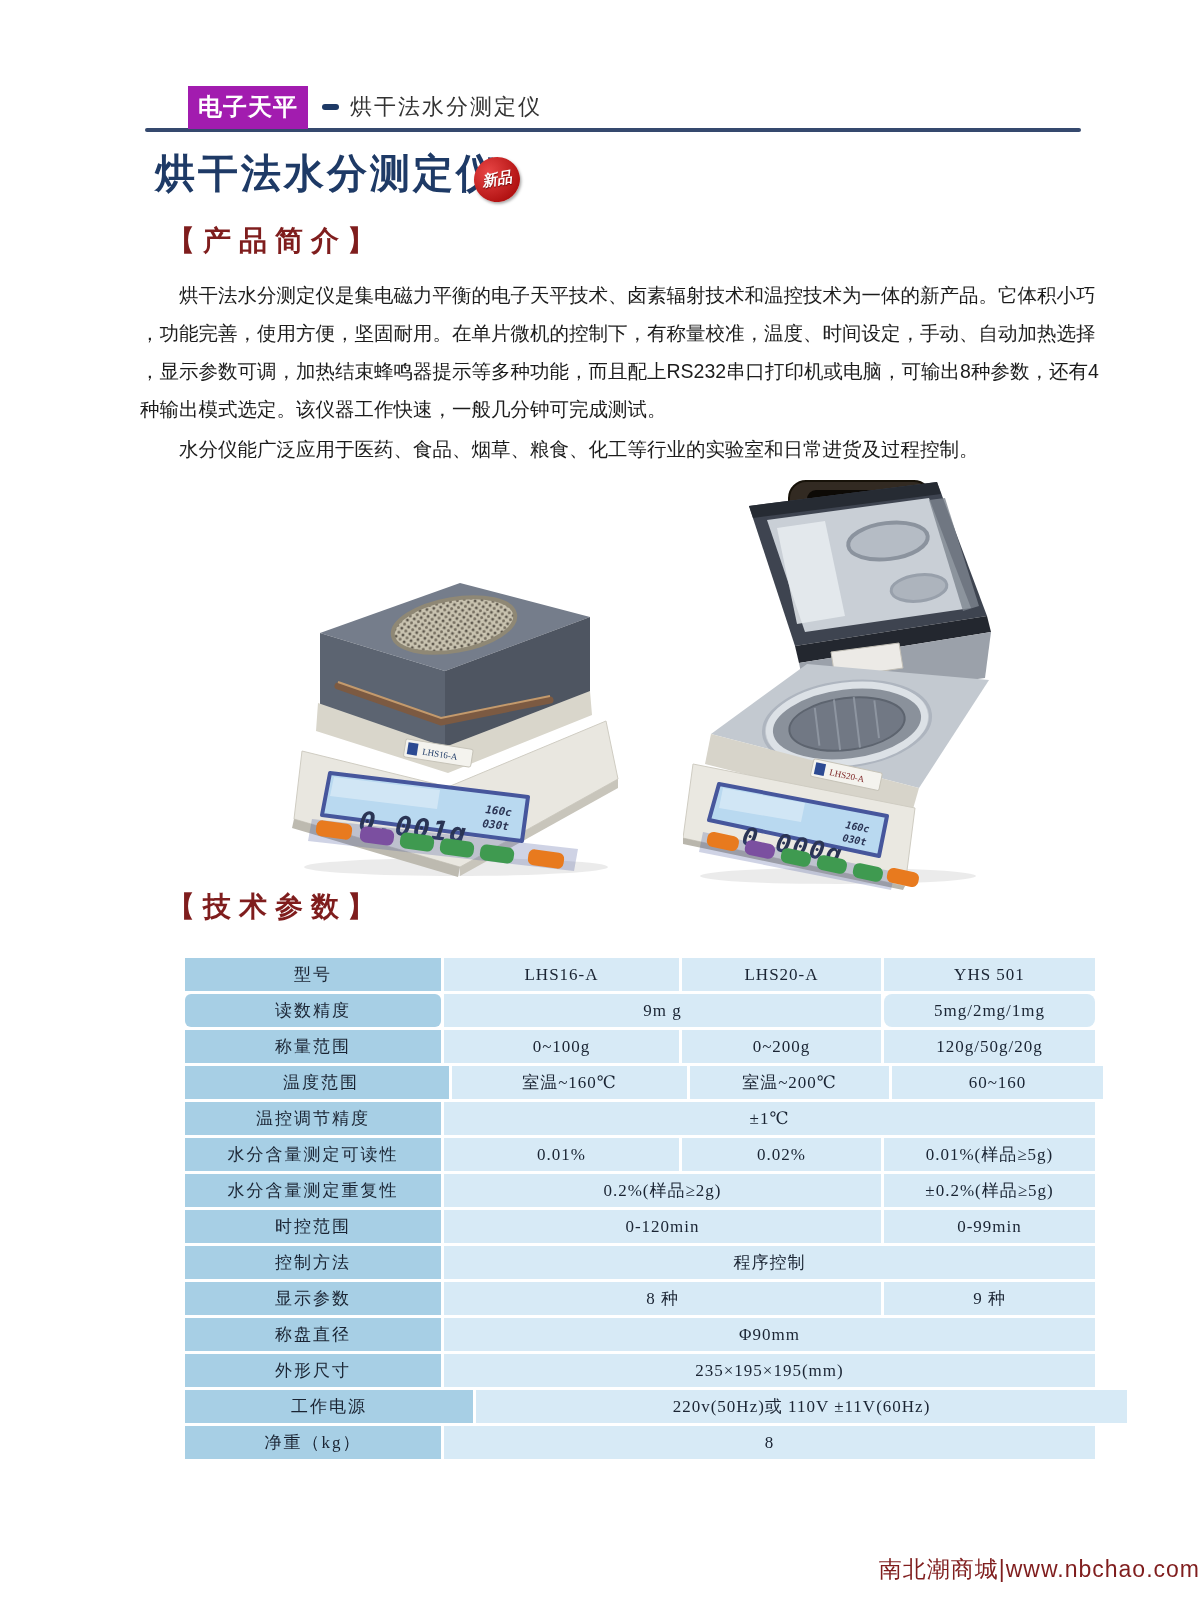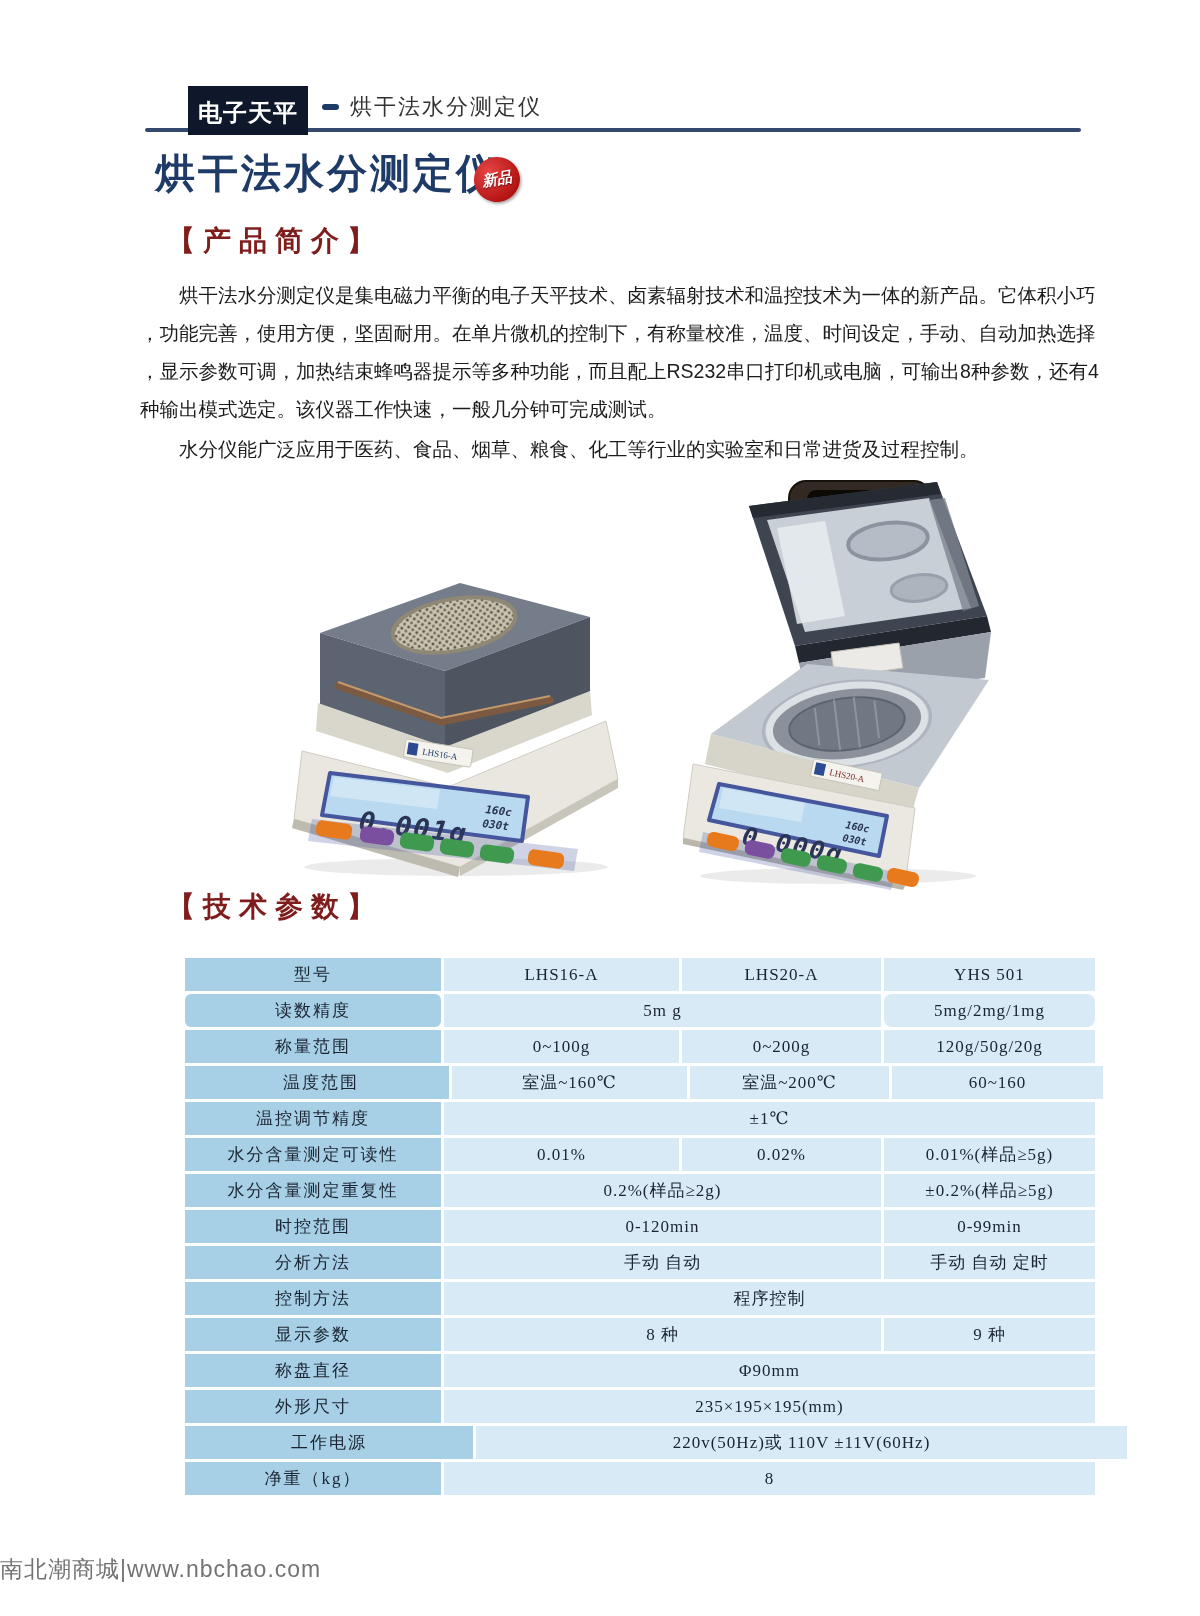--- a/index.html
+++ b/index.html
@@ -2,22 +2,22 @@
 <html><head>
 <meta charset="utf-8">
 <style>
   html,body{margin:0;padding:0;background:#ffffff;}
   .page{position:relative;width:1200px;height:1616px;background:#ffffff;overflow:hidden;
         font-family:"Liberation Sans","DejaVu Sans",sans-serif;}
 
   
   .header-rule{position:absolute;left:145px;top:128px;width:936px;height:4px;
                background:#35496e;border-radius:2px;}
-  .brand-box{position:absolute;left:188px;top:86px;background:#0f172a;color:#ffffff;
-             font-size:24px;font-weight:bold;letter-spacing:1px;padding:11px 10px 6px 10px;}
+  .brand-box{position:absolute;left:188px;top:86px;background:#a21caf;color:#ffffff;
+             font-size:24px;font-weight:bold;letter-spacing:1px;padding:5px 10px 6px 10px;}
   .header-dash{position:absolute;left:322px;top:104px;width:17px;height:6px;
                background:#1e3a66;border-radius:3px;}
   .header-subtitle{position:absolute;left:350px;top:92px;font-size:22px;color:#333333;
                    letter-spacing:2px;}
 
   
   .page-title{position:absolute;left:155px;top:146px;margin:0;font-size:40px;color:#1e3a66;
               font-weight:bold;letter-spacing:3px;}
   .new-badge{position:absolute;left:474px;top:157px;width:46px;height:45px;border-radius:50%;
              background:radial-gradient(circle at 35% 30%, #e84545, #b01111 75%);
@@ -46,22 +46,22 @@
               font-size:17px;color:#1a2433;letter-spacing:2px;}
   .spec-cell{background:#d7eaf6;display:flex;align-items:center;justify-content:center;
              font-size:17px;color:#1a2433;letter-spacing:1px;}
 
   .device{position:absolute;}
   #device-left{left:288px;top:533px;}
   #device-right{left:683px;top:466px;}
   .lcd-text{font-family:"DejaVu Sans Mono",monospace;font-style:italic;font-weight:bold;
             fill:#2a3454;}
 
-  .footer{position:absolute;left:0;right:0;top:1554px;text-align:left;font-size:23px;
-          color:#737373;letter-spacing:1px;}
+  .footer{position:absolute;left:0;right:0;top:1554px;text-align:right;font-size:23px;
+          color:#7f1d1d;letter-spacing:1px;}
 </style>
 </head>
 <body>
 
 <div class="page">
 
   <div class="header-rule"></div>
   <div class="brand-box">电子天平</div>
   <div class="header-dash"></div>
   <div class="header-subtitle">烘干法水分测定仪</div>
@@ -176,21 +176,21 @@
 
   <div class="spec-table">
       <div class="spec-row">
         <div class="spec-label" style="width: 256px;">型号</div>
         <div class="spec-cell" style="width: 235px;">LHS16-A</div>
         <div class="spec-cell" style="width: 199px;">LHS20-A</div>
         <div class="spec-cell" style="width: 211px;">YHS 501</div>
       </div>
       <div class="spec-row">
         <div class="spec-label" style="width: 256px; border-radius: 6px;">读数精度</div>
-        <div class="spec-cell" style="width: 437px;">5m g</div>
+        <div class="spec-cell" style="width: 437px;">9m g</div>
         <div class="spec-cell" style="width: 211px; border-radius: 8px;">5mg/2mg/1mg</div>
       </div>
       <div class="spec-row">
         <div class="spec-label" style="width: 256px;">称量范围</div>
         <div class="spec-cell" style="width: 235px;">0~100g</div>
         <div class="spec-cell" style="width: 199px;">0~200g</div>
         <div class="spec-cell" style="width: 211px;">120g/50g/20g</div>
       </div>
       <div class="spec-row">
         <div class="spec-label" style="width: 256px; padding-left: 8px;">温度范围</div>
@@ -212,25 +212,20 @@
         <div class="spec-label" style="width: 256px;">水分含量测定重复性</div>
         <div class="spec-cell" style="width: 437px;">0.2%(样品≥2g)</div>
         <div class="spec-cell" style="width: 211px;">±0.2%(样品≥5g)</div>
       </div>
       <div class="spec-row">
         <div class="spec-label" style="width: 256px;">时控范围</div>
         <div class="spec-cell" style="width: 437px;">0-120min</div>
         <div class="spec-cell" style="width: 211px;">0-99min</div>
       </div>
       <div class="spec-row">
-        <div class="spec-label" style="width: 256px;">分析方法</div>
-        <div class="spec-cell" style="width: 437px;">手动 自动</div>
-        <div class="spec-cell" style="width: 211px;">手动 自动 定时</div>
-      </div>
-      <div class="spec-row">
         <div class="spec-label" style="width: 256px;">控制方法</div>
         <div class="spec-cell" style="width: 651px;">程序控制</div>
       </div>
       <div class="spec-row">
         <div class="spec-label" style="width: 256px;">显示参数</div>
         <div class="spec-cell" style="width: 437px;">8 种</div>
         <div class="spec-cell" style="width: 211px;">9 种</div>
       </div>
       <div class="spec-row">
         <div class="spec-label" style="width: 256px;">称盘直径</div>

